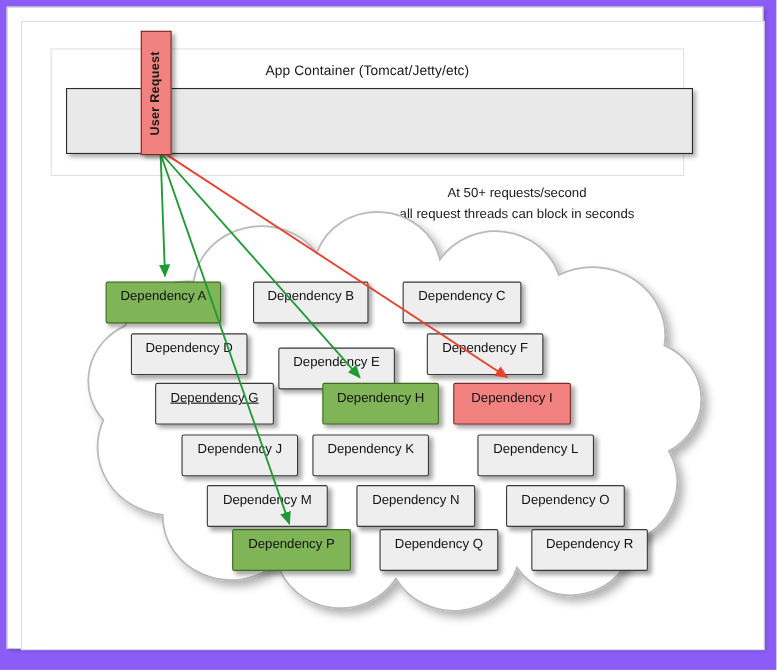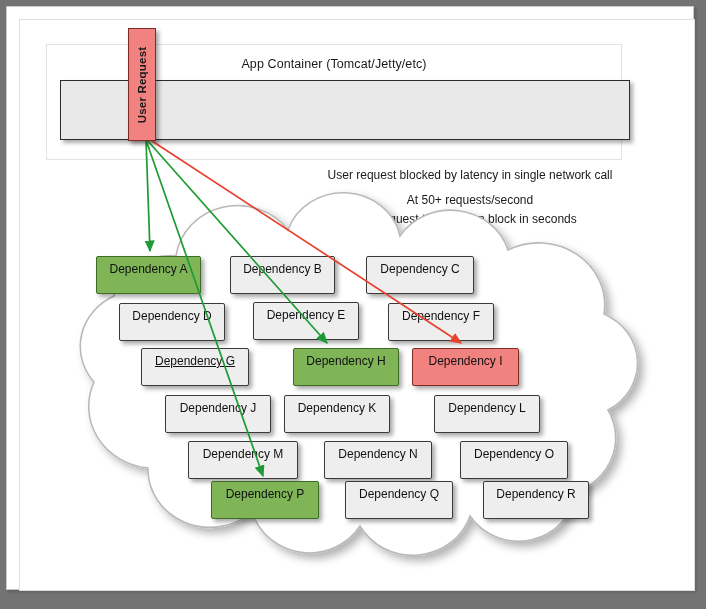--- a/index.html
+++ b/index.html
@@ -9,21 +9,21 @@
     background: #ffffff;
   }
   body {
     font-family: "Liberation Sans", sans-serif;
   }
 
   #canvas {
     position: relative;
     width: 706px;
     height: 609px;
-    background: #737373;
+    background: #8b5cf6;
     overflow: hidden;
   }
 
   
   .frame-outer {
     position: absolute;
     left: 6px;  top: 6px;
     width: 688px; height: 584px;
     border: 1px solid #c9c9c9;
     background: #ffffff;
@@ -158,21 +158,20 @@
     <div class="app-container-title">App Container (Tomcat/Jetty/etc)</div>
   </div>
 
   <div class="app-bar"></div>
 
   <div class="user-request">
     <span class="user-request-label">User Request</span>
   </div>
 
   <div class="annotation">
-    <span class="ln ln1">User request blocked by latency in single network call</span>
     <span class="ln">At 50+ requests/second</span>
     <span class="ln">all request threads can block in seconds</span>
   </div>
 
   <div class="cloud-wrap">
     <svg width="600" height="360" viewBox="0 0 600 360" xmlns="http://www.w3.org/2000/svg">
       <defs>
         <filter id="cloudShadow" x="-20%" y="-20%" width="150%" height="150%">
           <feDropShadow dx="5" dy="5" stdDeviation="4" flood-color="#000000" flood-opacity="0.30"></feDropShadow>
         </filter>
@@ -210,21 +209,21 @@
     <line x1="147" y1="140" x2="327" y2="343" stroke="#1e9b34" stroke-width="1.7" marker-end="url(#ah-green)"></line>
     <line x1="146" y1="140" x2="263" y2="476" stroke="#1e9b34" stroke-width="1.7" marker-end="url(#ah-green)"></line>
     <line x1="149" y1="139" x2="461" y2="343" stroke="#e8422f" stroke-width="1.7" marker-end="url(#ah-red)"></line>
   </svg>
 
   <div id="dep-layer">
       <div class="dep green" style="left: 96px; top: 256px; width: 105px;">Dependency A</div>
       <div class="dep " style="left: 230px; top: 256px; width: 105px;">Dependency B</div>
       <div class="dep " style="left: 366px; top: 256px; width: 108px;">Dependency C</div>
       <div class="dep " style="left: 119px; top: 303px; width: 106px;">Dependency D</div>
-      <div class="dep " style="left: 253px; top: 302px; width: 106px;">Dependency E</div>
+      <div class="dep " style="left: 253px; top: 316px; width: 106px;">Dependency E</div>
       <div class="dep " style="left: 388px; top: 303px; width: 106px;">Dependency F</div>
       <div class="dep " style="left: 141px; top: 348px; width: 108px; text-decoration: underline;">Dependency G</div>
       <div class="dep green" style="left: 293px; top: 348px; width: 106px;">Dependency H</div>
       <div class="dep red" style="left: 412px; top: 348px; width: 107px;">Dependency I</div>
       <div class="dep " style="left: 165px; top: 395px; width: 106px; text-align: center;">Dependency J</div>
       <div class="dep " style="left: 284px; top: 395px; width: 106px;">Dependency K</div>
       <div class="dep " style="left: 434px; top: 395px; width: 106px;">Dependency L</div>
       <div class="dep " style="left: 188px; top: 441px; width: 110px;">Dependency M</div>
       <div class="dep " style="left: 324px; top: 441px; width: 108px;">Dependency N</div>
       <div class="dep " style="left: 460px; top: 441px; width: 108px;">Dependency O</div>

